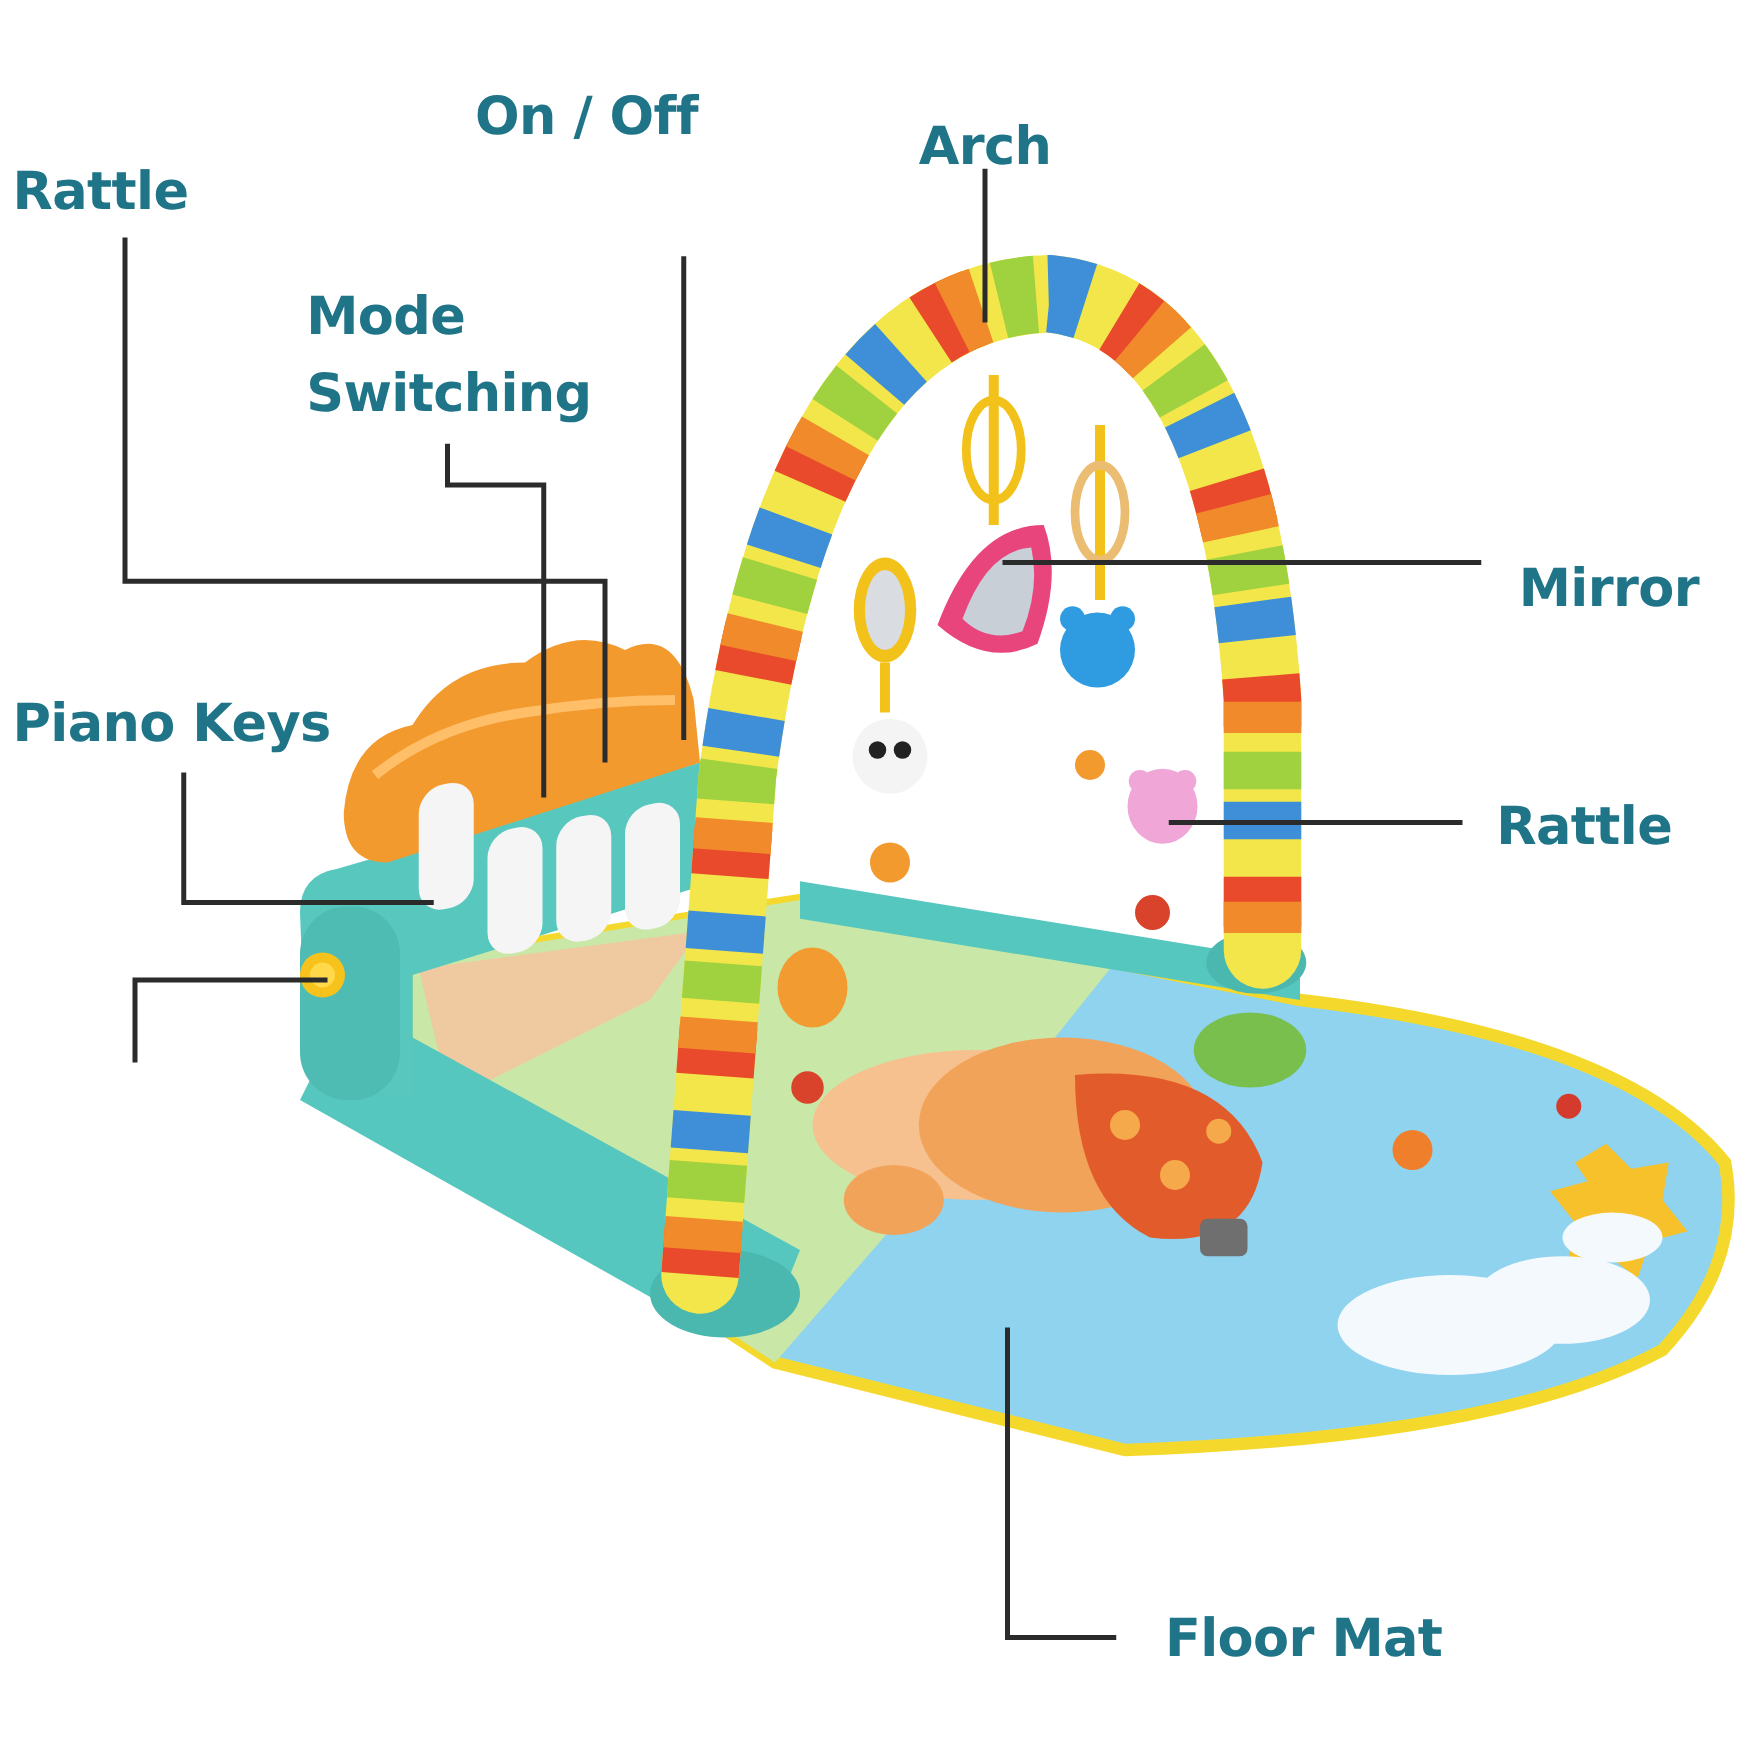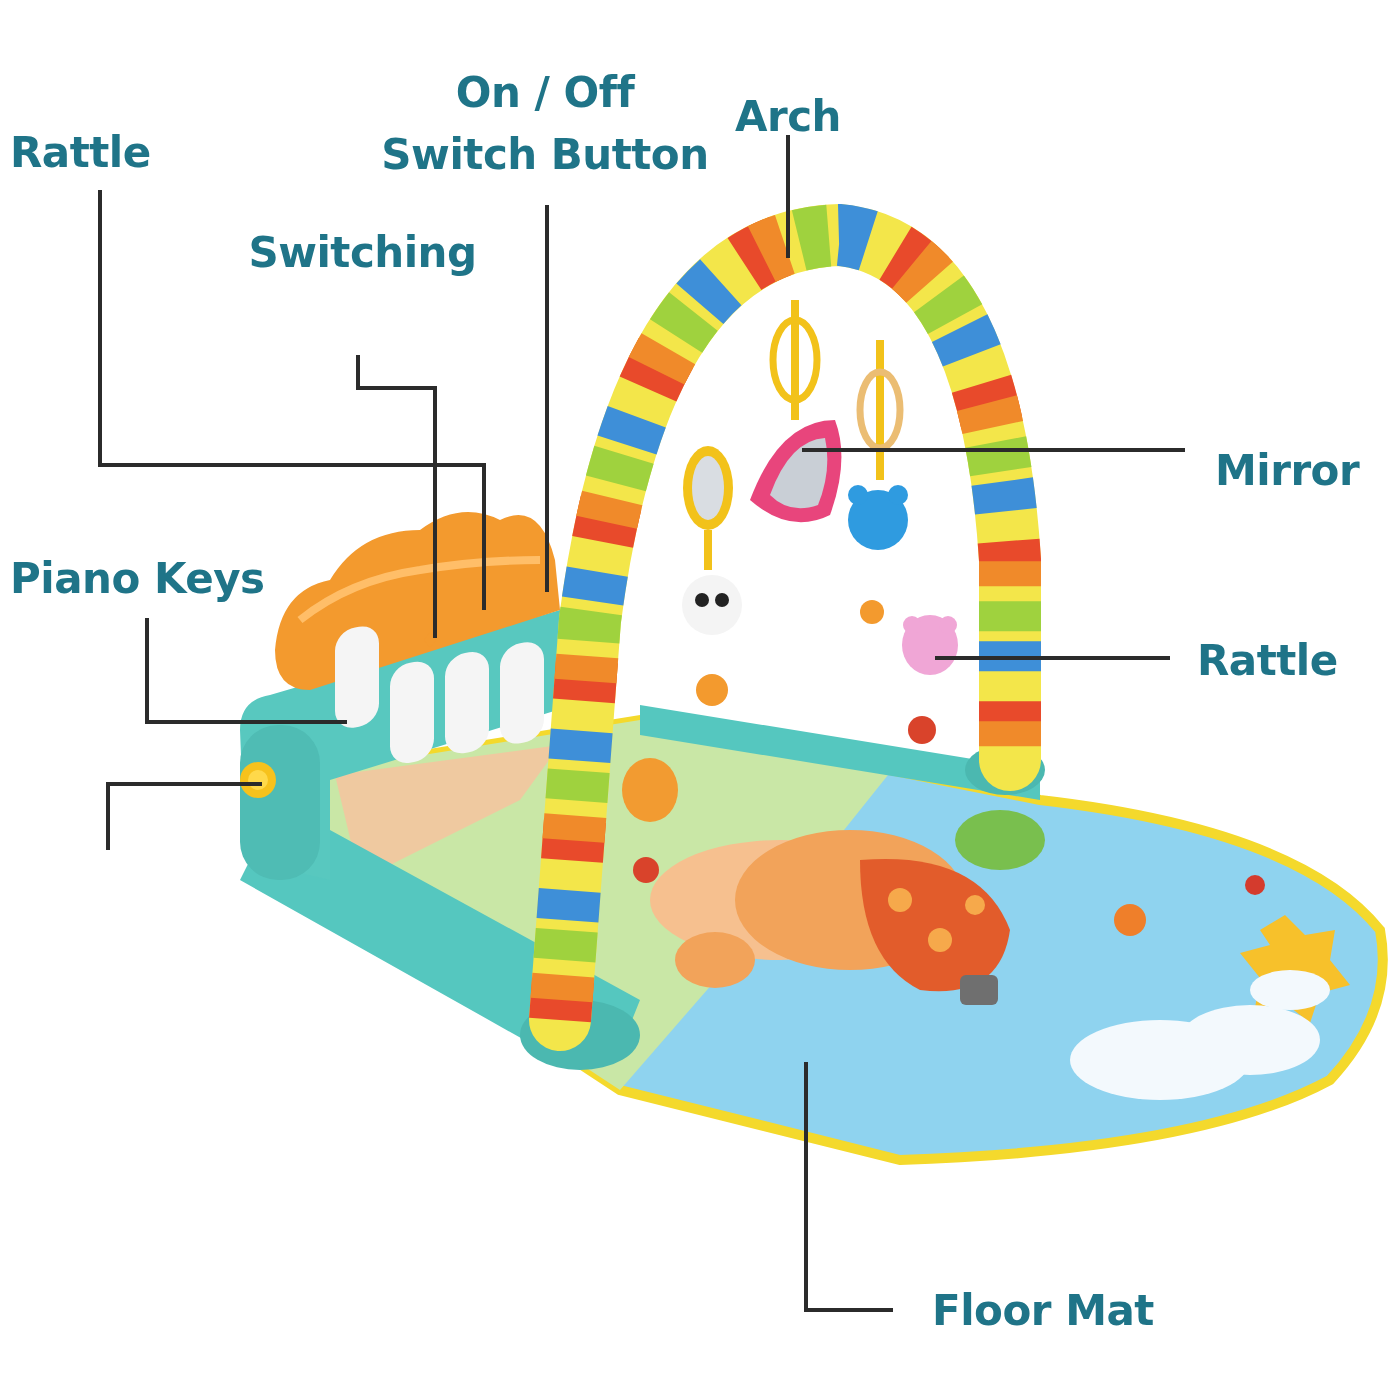--- a/index.html
+++ b/index.html
@@ -1,20 +1,20 @@
 <!DOCTYPE html>
 <html><head>
   <meta charset="utf-8">
   <style>
     html, body { margin: 0; padding: 0; background: #ffffff; }
     body { width: 1400px; height: 1400px; position: relative; overflow: hidden;
            font-family: "DejaVu Sans", sans-serif; }
     .label { position: absolute; color: #1f7488; font-weight: bold; font-size: 42px;
              line-height: 62px; letter-spacing: -0.5px; white-space: nowrap; }
-    .label.center { text-align: center; }
+    .label.center { text-align: left; }
     svg.layer { position: absolute; left: 0; top: 0; }
     sup { font-size: 24px; vertical-align: top; line-height: 40px; }
   </style>
 </head>
 <body>
 
 <svg class="layer" width="1400" height="1400" viewBox="0 0 1400 1400">
 
   <g>
     <path d="M330 770 L640 720 L1040 800 Q1300 830 1380 930 Q1395 1010 1330 1080 Q1200 1150 900 1160 L620 1090 L330 900 Z" fill="#8fd3ef" stroke="#f4d92c" stroke-width="10"></path>
@@ -116,28 +116,28 @@
     <polyline points="806,1062 806,1310 893,1310"></polyline>
   </g>
 </svg>
 
 <div class="label" style="left:10px; top:122px;">
   <span>Rattle</span>
 </div>
 
 <div class="label center" style="left:380px; top:62px; width:330px;">
   <div>On / Off</div>
-  <div>Switch Button</div>
 </div>
 
 <div class="label" style="left:735px; top:74px;margin-top:12px;">
   <span>Arch</span>
 </div>
 
 <div class="label center" style="left:245px; top:222px; width:235px;">
+  <div>Mode</div>
   <div>Switching</div>
 </div>
 
 <div class="label" style="left:1215px; top:440px;">
   <span>Mirror</span>
 </div>
 
 <div class="label" style="left:10px; top:548px;">
   <span>Piano Keys</span>
 </div>

